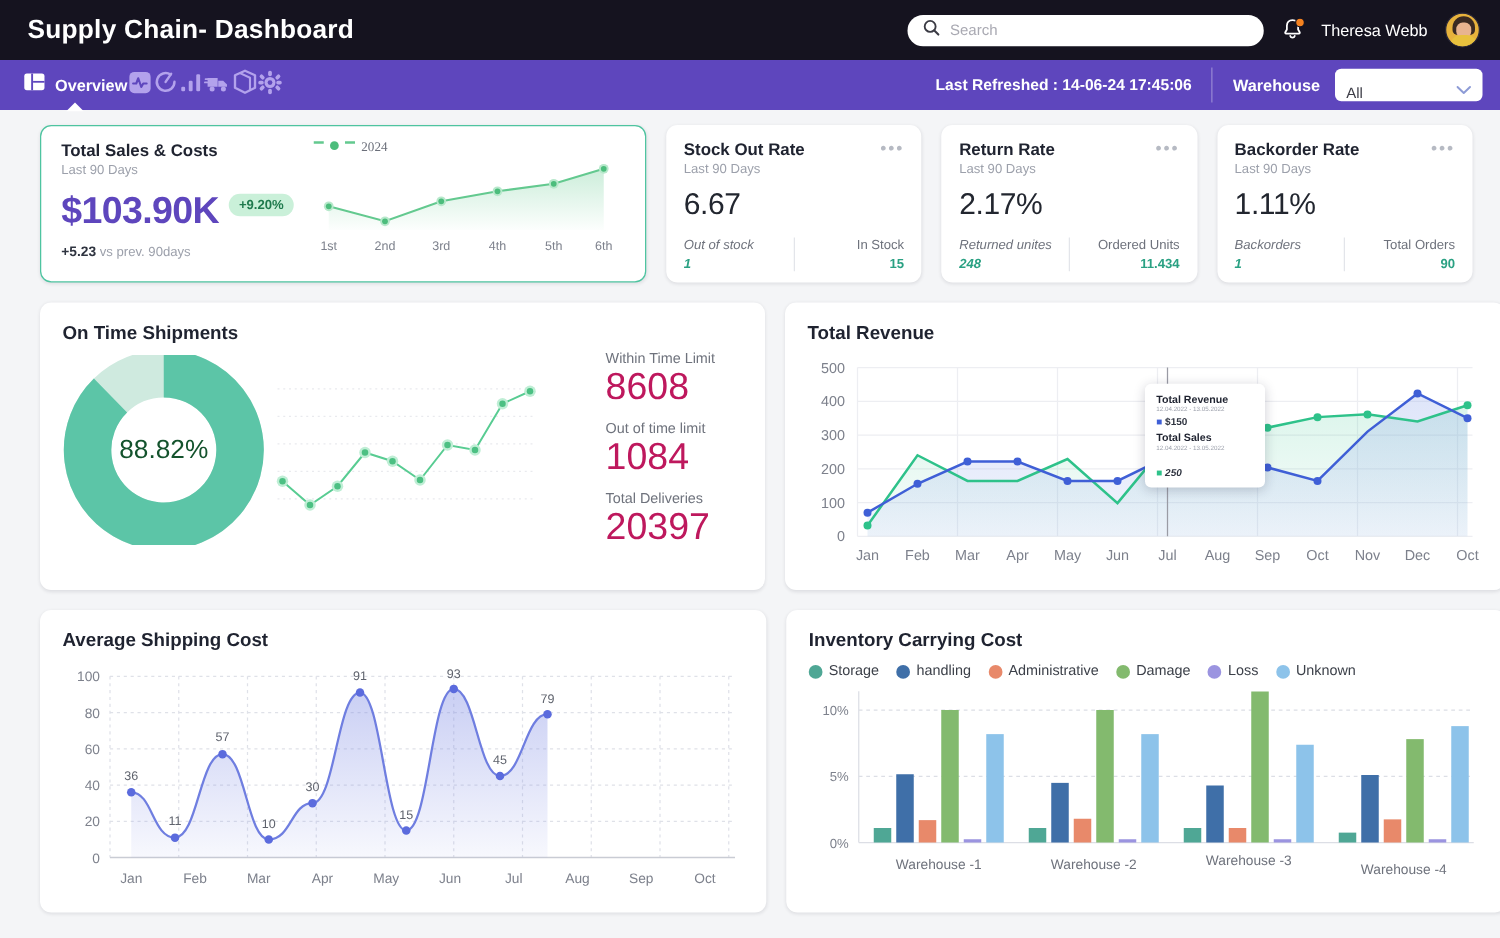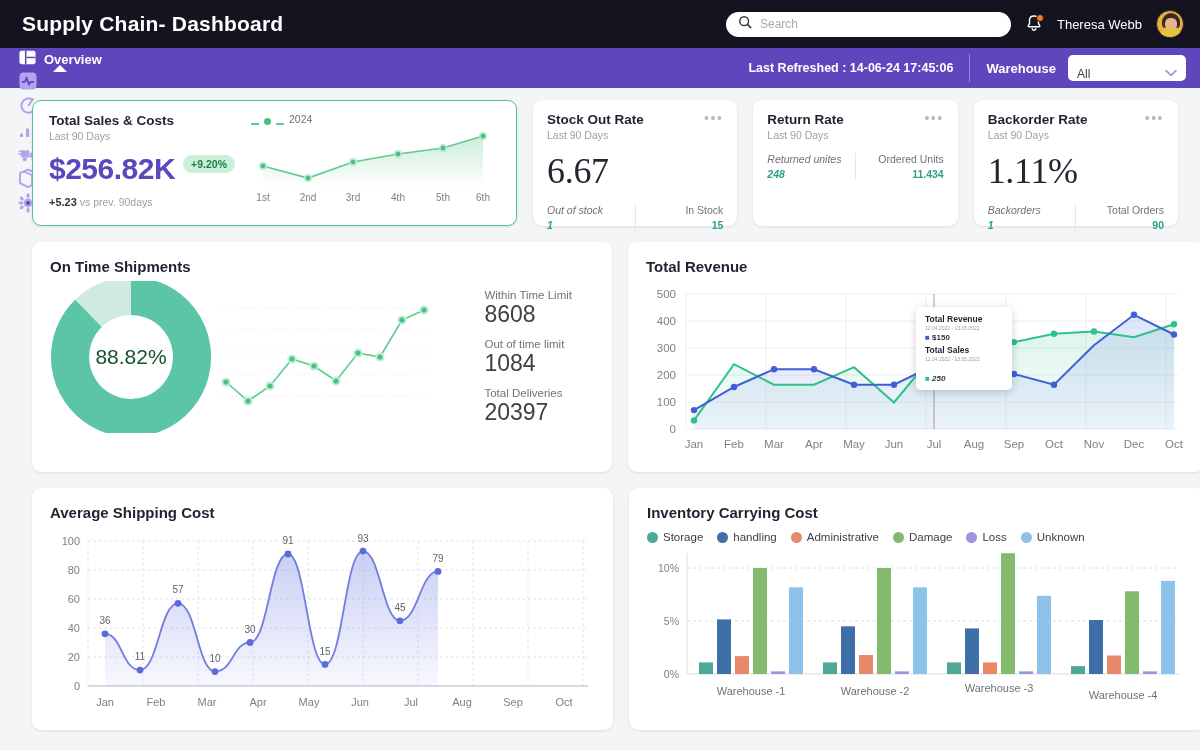--- a/index.html
+++ b/index.html
@@ -44,21 +44,21 @@
   .avatar .hair { position:absolute; left:5px; top:2px; width:18px; height:15px; background:#3a2a22; border-radius:9px 9px 4px 4px;}
   .avatar .face { position:absolute; left:8px; top:7px; width:12px; height:13px; background:#e8b48f; border-radius:6px 6px 7px 7px;}
   .avatar .body { position:absolute; left:3px; bottom:-3px; width:22px; height:12px; background:#e8c13d; border-radius:9px 9px 0 0;}
 
   
   .navbar {
     height: 40px; background: #5e46bd;
     display: flex; align-items: center; padding: 0 14px 0 18px;
     position: relative;
   }
-  .nav-left { display: flex; align-items: flex-start; height: 100%; flex-direction: column; }
+  .nav-left { display: flex; align-items: flex-start; height: 100%; }
   .nav-item {
     display: flex; align-items: center; gap: 7px;
     height: 100%; cursor: pointer; position: relative;
   }
   .nav-item .label { color: #fff; font-size: 13px; font-weight: bold; }
   .nav-item.active::after {
     content: ""; position: absolute; bottom: -1px; left: 50%;
     transform: translateX(-50%);
     border-left: 7px solid transparent; border-right: 7px solid transparent;
     border-bottom: 7px solid #fff;
@@ -93,25 +93,25 @@
     font-size: 30px; font-weight: bold; color: #5e46bd;
     letter-spacing: -.5px; margin-top: 10px;
   }
   .badge {
     display: inline-block; background: #caf0d9; color: #1f7a4d;
     font-size: 10.5px; font-weight: bold; border-radius: 10px;
     padding: 3px 8px; vertical-align: middle; margin-left: 8px;
   }
   .kpi-foot { font-size: 10.5px; color: #9ca0ab; margin-top: 10px; }
   .kpi-foot b { color: #2f3440; font-size: 11px; }
-  .legend-2024 { display: flex; align-items: flex-end; gap: 5px; font-size: 10.5px; color: #6b6f7a; }
+  .legend-2024 { display: flex; align-items: flex-start; gap: 5px; font-size: 10.5px; color: #6b6f7a; font-family: Liberation Serif, serif; }
   .legend-2024 .dash { width: 8px; height: 2px; background: #63c98f; }
   .legend-2024 .dot { width: 7px; height: 7px; border-radius: 50%; background: #4cbd7c; }
 
-  .sm-val { font-size: 36px; color: #22262f; margin-top: 9px; letter-spacing: -.3px; font-family: Liberation Serif, serif; }
+  .sm-val { font-size: 24px; color: #22262f; margin-top: 9px; letter-spacing: -.3px; }
   .dots { position: absolute; right: 14px; top: 14px; color: #b6bac3; letter-spacing: 1.5px; font-size: 14px; cursor: pointer; line-height: 8px;}
   .sm-foot { display: flex; margin-top: 12px; }
   .sm-foot .col { flex: 1; text-align: center; }
   .sm-foot .col:first-child { text-align: left; font-style: italic; }
   .sm-foot .col:last-child { text-align: right; }
   .sm-foot .k { font-size: 10.5px; color: #6e727c; }
   .sm-foot .v { font-size: 10.5px; color: #2aa183; font-weight: bold; margin-top: 3px; }
   .sm-foot .sep { width: 1px; background: #e3e5ea; margin: 0 8px; }
 
   .mid-row, .bot-row { display: flex; gap: 16px; margin-top: 16px; }
@@ -123,21 +123,21 @@
   .panel-d { flex: 1; height: 242px; }
 
   .ots-body { display: flex; align-items: center; margin-top: 6px; }
   .donut-wrap { position: relative; width: 162px; height: 152px; flex: 0 0 162px; }
   .donut-label {
     position: absolute; inset: 0; display: flex; align-items: center; justify-content: center;
     font-size: 21px; color: #14532d;
   }
   .ots-stats { margin-left: auto; padding-right: 22px; }
   .ots-stats .k { font-size: 11.5px; color: #6e727c; }
-  .ots-stats .v { font-size: 23px; color: #404040; margin: 0px 0 10px 0; }
+  .ots-stats .v { font-size: 30px; color: #be185d; margin: 0px 0 10px 0; }
 
   .legend-row { display: flex; gap: 14px; margin-top: 10px; flex-wrap: wrap; }
   .lg { display: flex; align-items: center; gap: 5px; font-size: 11.5px; color: #3c4049; cursor: pointer;}
   .lg .sw { width: 11px; height: 11px; border-radius: 50%; }
 
   svg text { font-family: "Liberation Sans", sans-serif; }
 </style>
 </head>
 <body>
 
@@ -270,21 +270,21 @@
 
 <div class="content">
 
   <div class="kpi-row">
 
     <div class="card kpi-main">
       <div style="flex:0 0 196px;">
         <div class="kpi-title">Total Sales &amp; Costs</div>
         <div class="kpi-sub">Last 90 Days</div>
         <div style="display:flex;align-items:center;">
-          <span class="big-val">$256.82K</span>
+          <span class="big-val">$103.90K</span>
           <span class="badge">+9.20%</span>
         </div>
         <div class="kpi-foot">
           <b>+5.23</b>
           <span>vs prev. 90days</span>
         </div>
       </div>
       <div style="flex:1;padding-left:6px;">
         <div class="legend-2024">
           <span class="dash"></span>
@@ -342,20 +342,21 @@
             <div class="k">In Stock</div>
             <div class="v">15</div>
           </div>
       </div>
     </div>
 
     <div class="card kpi-sm">
       <div class="kpi-title">Return Rate</div>
       <div class="dots">•••</div>
       <div class="kpi-sub">Last 90 Days</div>
+      <div class="sm-val">2.17%</div>
       <div class="sm-foot">
         <div class="col">
             <div class="k">Returned unites</div>
             <div class="v">248</div>
           </div>
         <div class="sep"></div>
         <div class="col">
             <div class="k">Ordered Units</div>
             <div class="v">11.434</div>
           </div>

